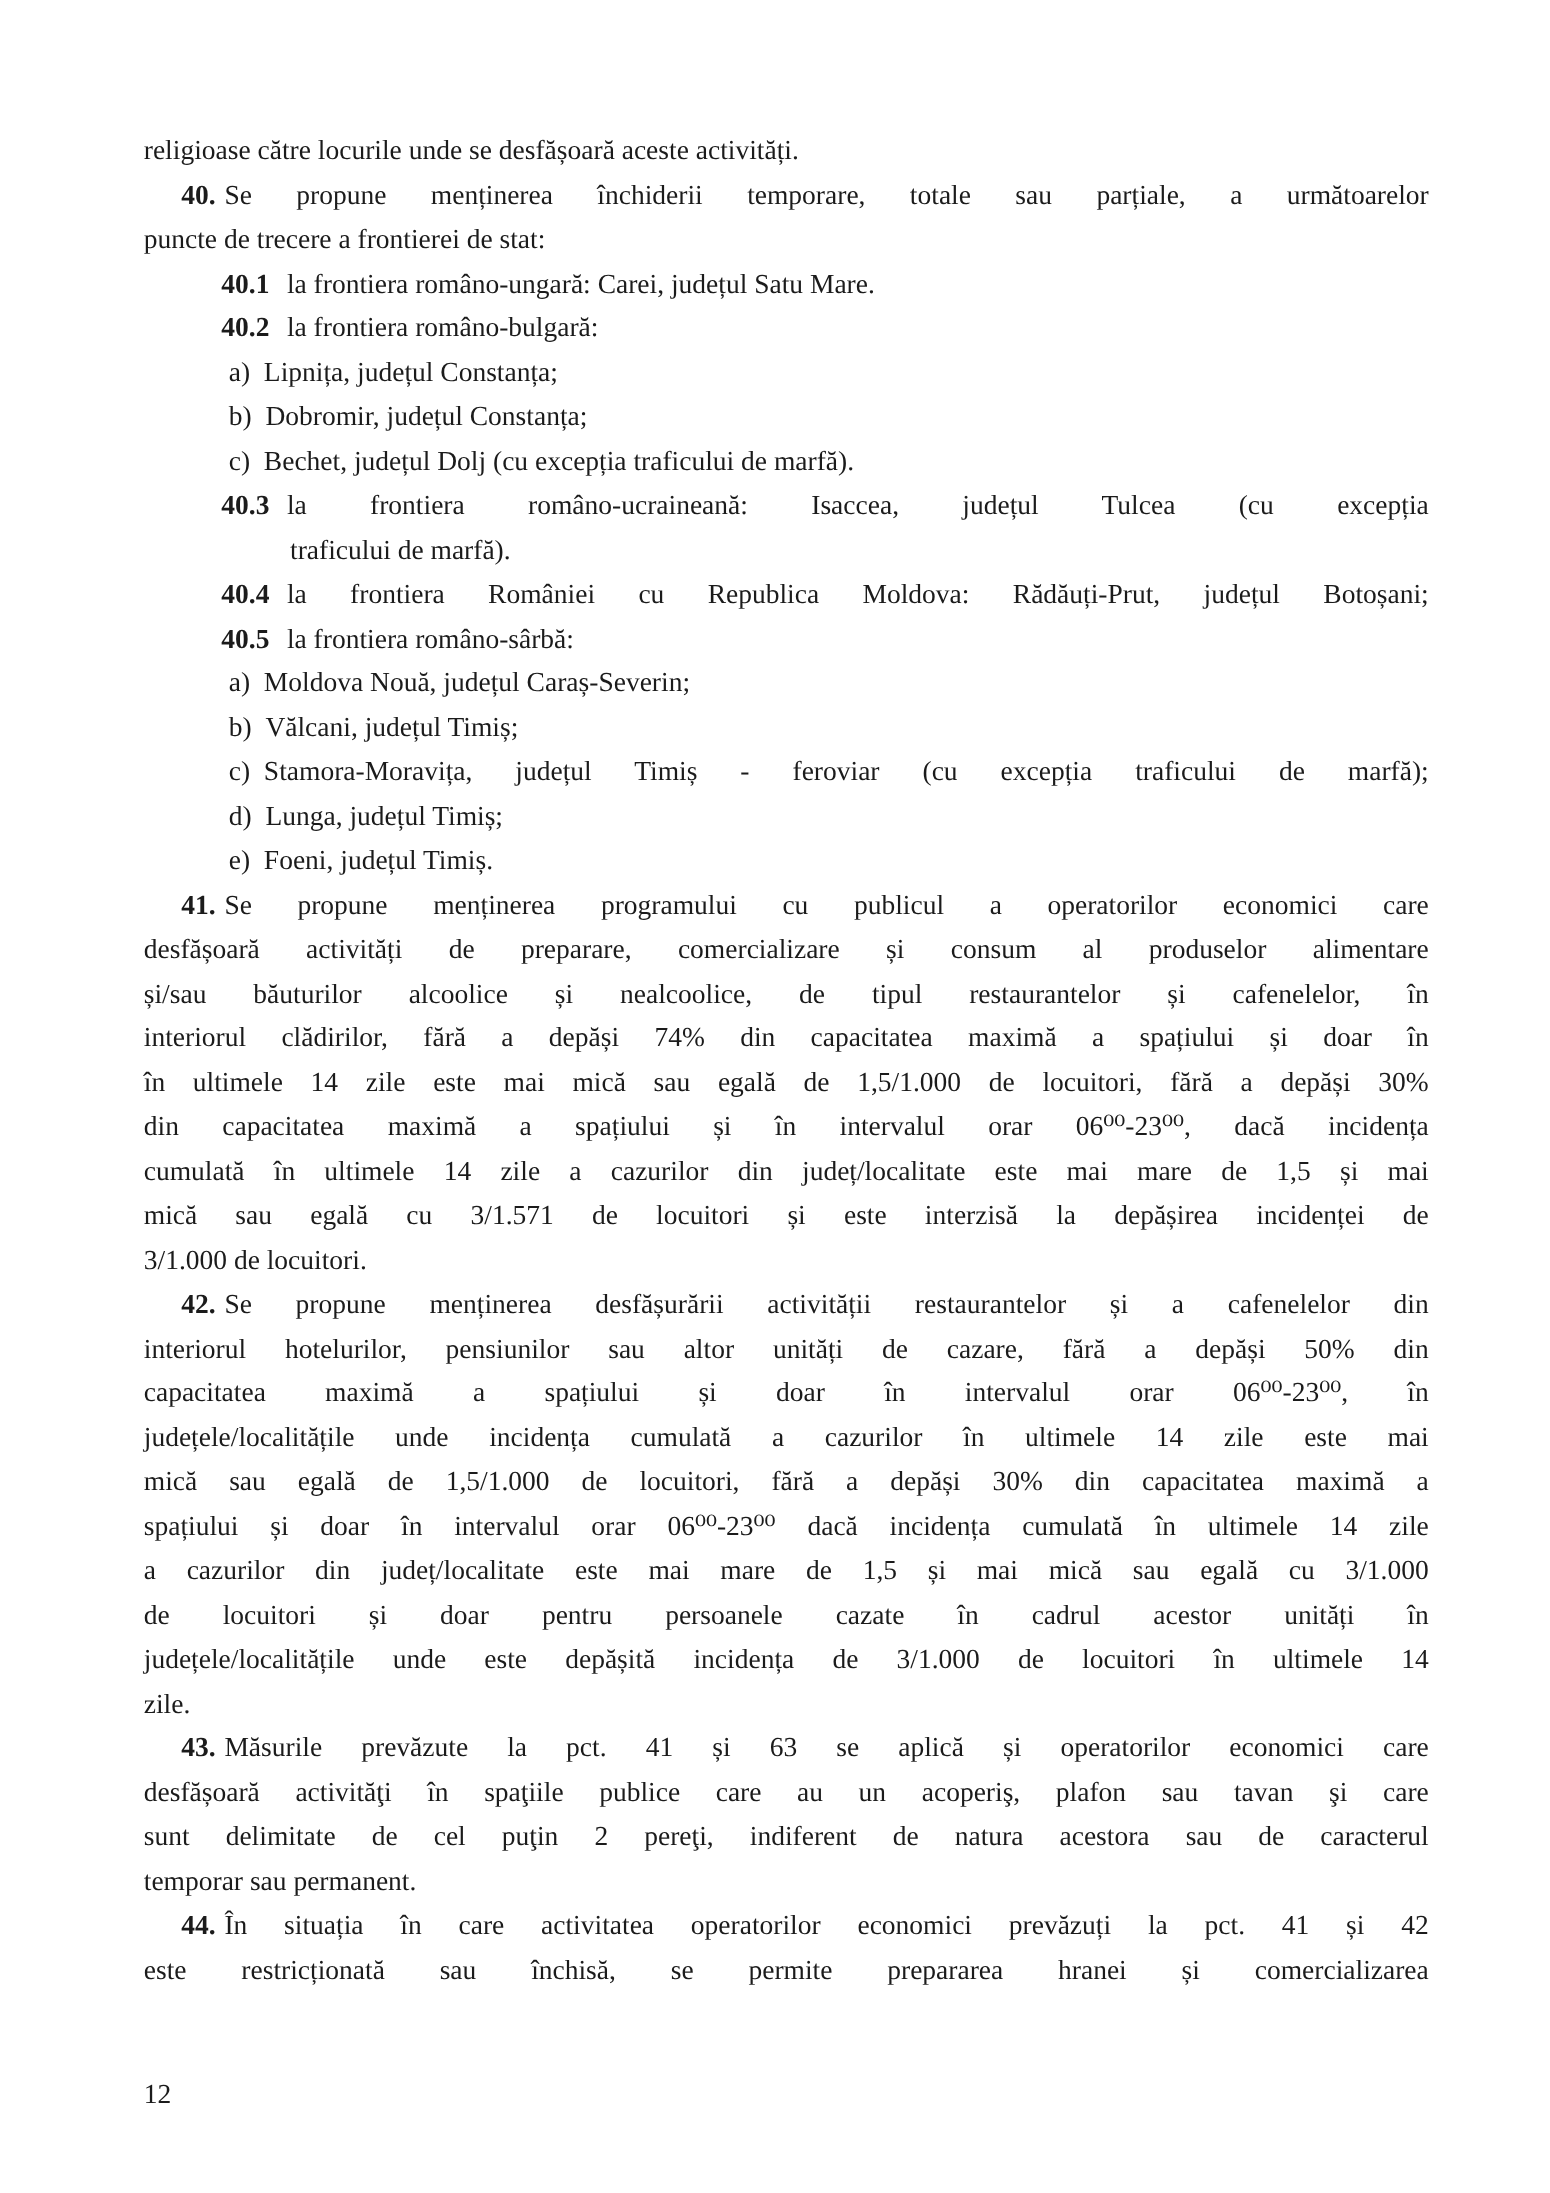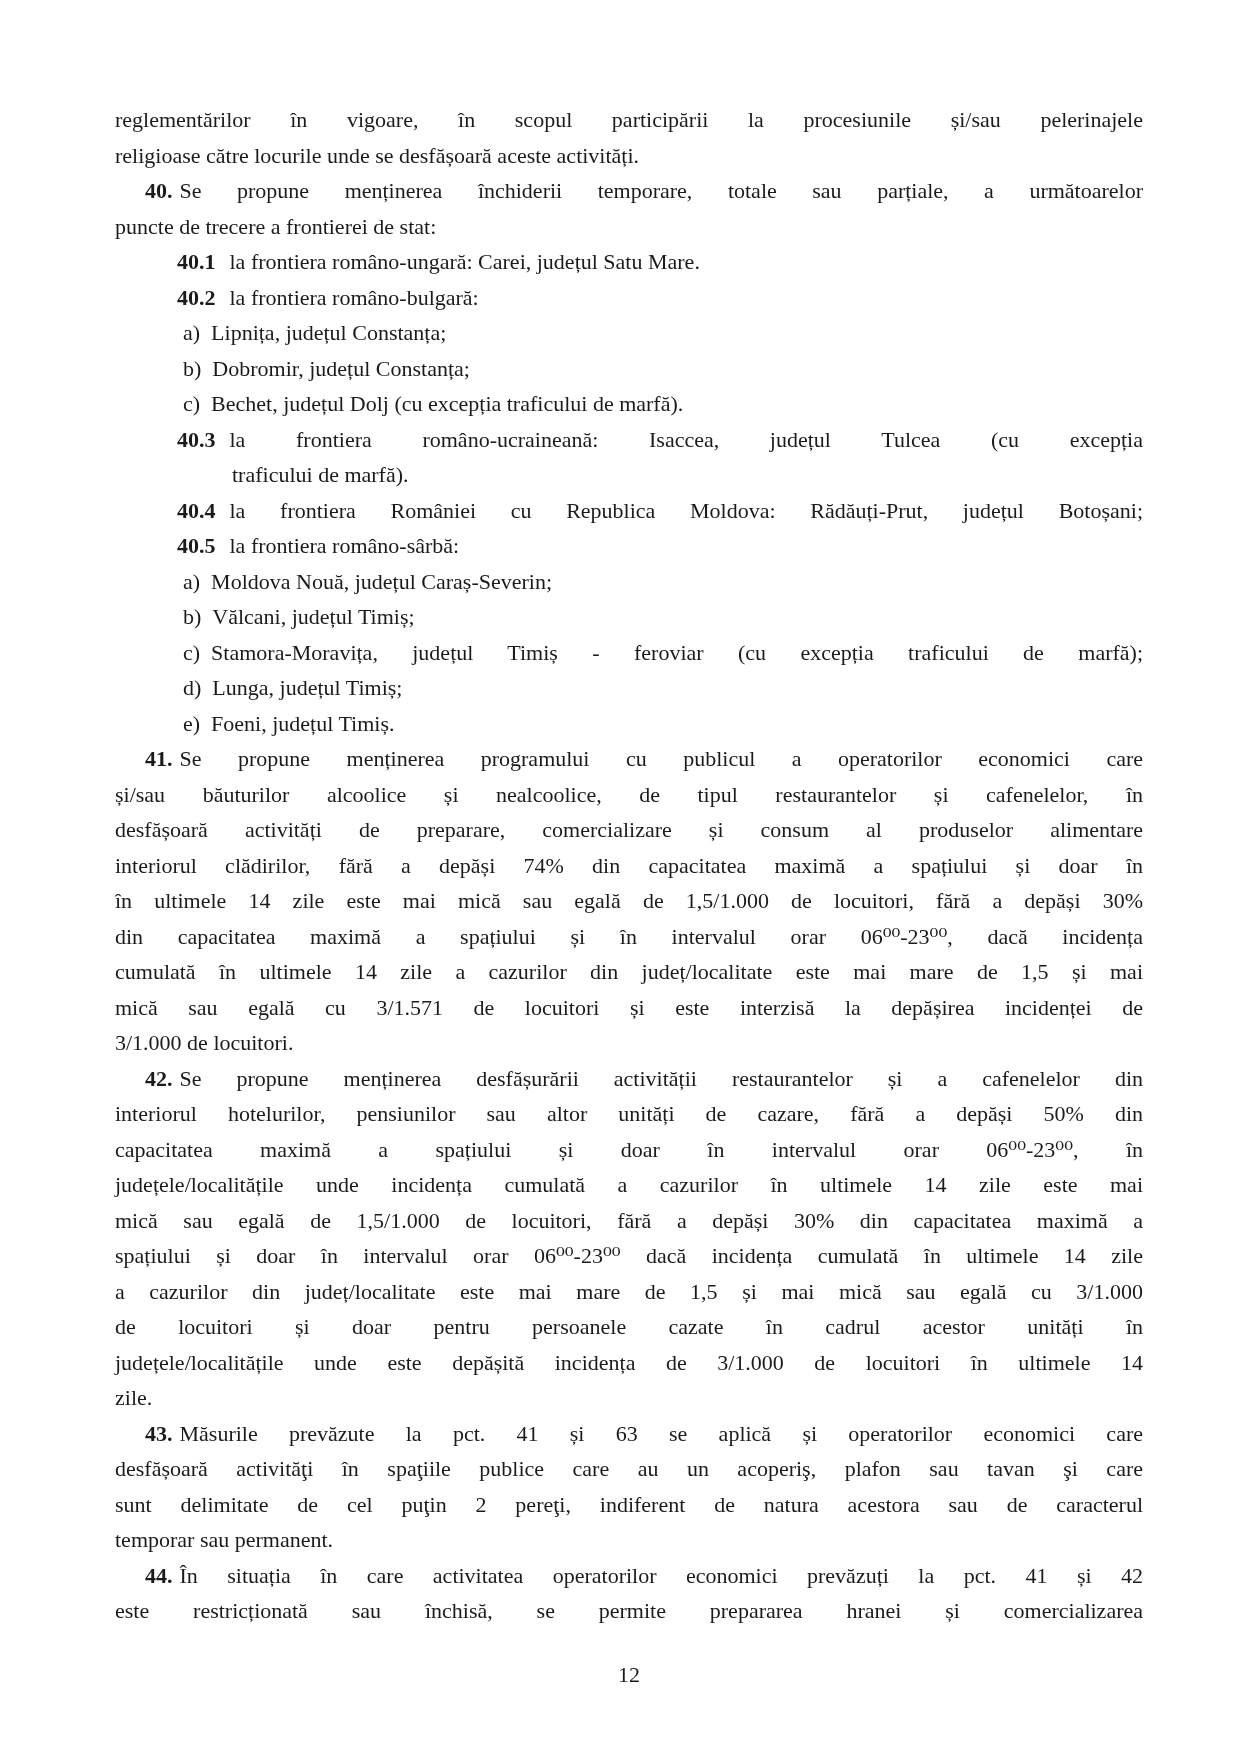--- a/index.html
+++ b/index.html
@@ -30,32 +30,30 @@
   .line.hang { padding-left:117px; }
   .num { white-space:pre; }
   .kind-p40 .num { font-weight:700; margin-right:7px; }
   .kind-sub .num { font-weight:700; margin-right:14px; }
   .kind-letter .num { font-weight:400; margin-right:11px; }
   .page-number {
     position:absolute;
     left:115px;
     top:1660px;
     width:1028px;
-    text-align:center;
     font-size:22px;
     line-height:30px;
   }
 </style>
 </head>
 <body>
 
 <div class="page">
   <div class="text-body" id="doc-body">
       <div class="para kind-cont">
-        <div class="line jl first">reglementărilor în vigoare, în scopul participării la procesiunile și/sau pelerinajele</div>
         <div class="line">religioase către locurile unde se desfășoară aceste activități.</div>
       </div>
       <div class="para kind-p40">
         <div class="line jl first"><span class="num">40.</span><span>Se propune menținerea închiderii temporare, totale sau parțiale, a următoarelor</span></div>
         <div class="line">puncte de trecere a frontierei de stat:</div>
       </div>
       <div class="para kind-sub">
         <div class="line first"><span class="num">40.1</span><span>la frontiera româno-ungară: Carei, județul Satu Mare.</span></div>
       </div>
       <div class="para kind-sub">
@@ -90,22 +88,22 @@
         <div class="line jl first"><span class="num">c)</span><span>Stamora-Moravița, județul Timiș - feroviar (cu excepția traficului de marfă);</span></div>
       </div>
       <div class="para kind-letter">
         <div class="line first"><span class="num">d)</span><span>Lunga, județul Timiș;</span></div>
       </div>
       <div class="para kind-letter">
         <div class="line first"><span class="num">e)</span><span>Foeni, județul Timiș.</span></div>
       </div>
       <div class="para kind-p40">
         <div class="line jl first"><span class="num">41.</span><span>Se propune menținerea programului cu publicul a operatorilor economici care</span></div>
+        <div class="line jl">desfășoară activități de preparare, comercializare și consum al produselor alimentare</div>
         <div class="line jl">și/sau băuturilor alcoolice și nealcoolice, de tipul restaurantelor și cafenelelor, în</div>
-        <div class="line jl">desfășoară activități de preparare, comercializare și consum al produselor alimentare</div>
         <div class="line jl">interiorul clădirilor, fără a depăși 74% din capacitatea maximă a spațiului și doar în</div>
         <div class="line jl">în ultimele 14 zile este mai mică sau egală de 1,5/1.000 de locuitori, fără a depăși 30%</div>
         <div class="line jl">din capacitatea maximă a spațiului și în intervalul orar 06⁰⁰-23⁰⁰, dacă incidența</div>
         <div class="line jl">cumulată în ultimele 14 zile a cazurilor din județ/localitate este mai mare de 1,5 și mai</div>
         <div class="line jl">mică sau egală cu 3/1.571 de locuitori și este interzisă la depășirea incidenței de</div>
         <div class="line">3/1.000 de locuitori.</div>
       </div>
       <div class="para kind-p40">
         <div class="line jl first"><span class="num">42.</span><span>Se propune menținerea desfășurării activității restaurantelor și a cafenelelor din</span></div>
         <div class="line jl">interiorul hotelurilor, pensiunilor sau altor unități de cazare, fără a depăși 50% din</div>

